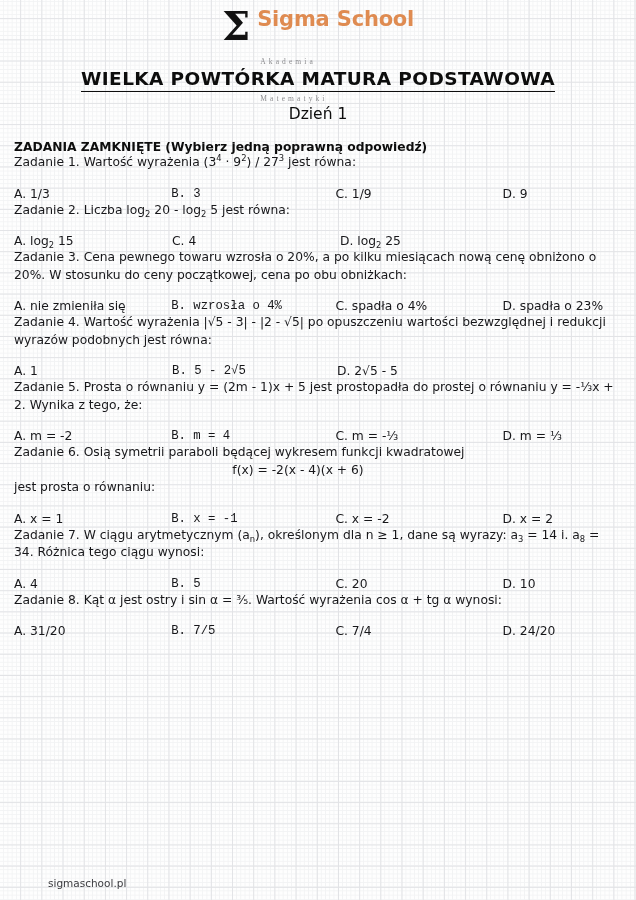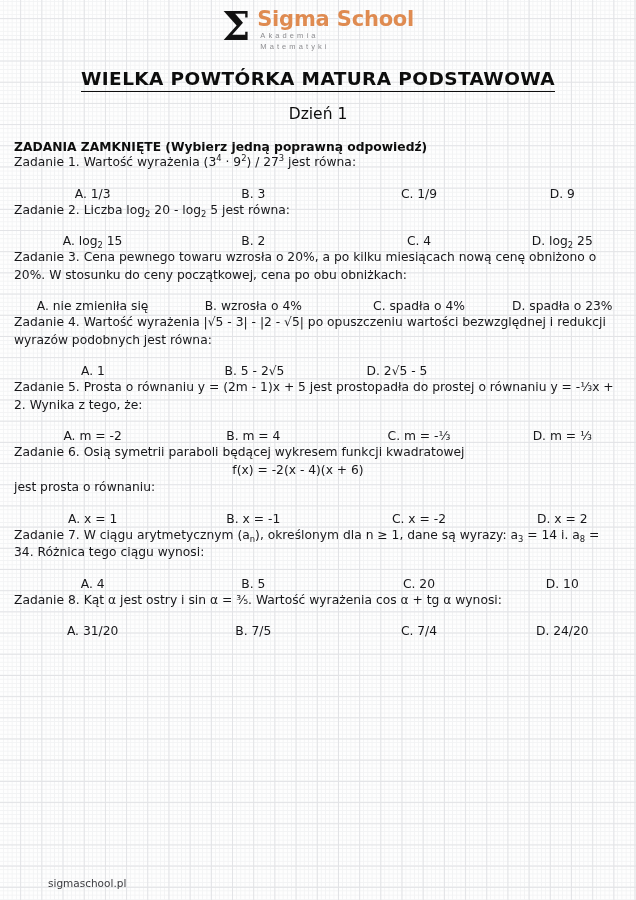--- a/index.html
+++ b/index.html
@@ -71,26 +71,27 @@
   }
   .logo-title {
     font-family: "DejaVu Sans", sans-serif;
     font-size: 21px;
     line-height: 22px;
     font-weight: 700;
     color: #df8b51;
     letter-spacing: -0.2px;
   }
   .logo-sub1, .logo-sub2 {
-    font-family: Liberation Sans, sans-serif;
+    font-family: Liberation Serif, serif;
     font-size: 7.5px;
     line-height: 11px;
     color: #8d8d90;
     letter-spacing: 3.1px;
     text-indent: 3.1px;
+    margin-top: 26px;
   }
 
   
   .doc-title {
     text-align: center;
     font-family: "DejaVu Sans", sans-serif;
     font-size: 18.5px;
     line-height: 22px;
     color: #0d0d0d;
     letter-spacing: 0.4px;
@@ -140,27 +141,26 @@
     line-height: 17.5px;
     color: #17171a;
   }
   .answers {
     display: flex;
     margin-top: 14px;
     font-family: "DejaVu Sans", sans-serif;
     font-size: 12.3px;
     line-height: 16px;
     color: #17171a;
-    text-align: center;
   }
   .ans {
     box-sizing: border-box;
   }
   .ans-a { width: 158px; }
-  .ans-b { width: 165px; }
+  .ans-b { width: 165px; font-family: Liberation Mono, monospace; }
   .ans-c { width: 168px; }
   .ans-d { width: 120px; }
 
   sup { font-size: 0.68em; vertical-align: super; line-height: 0; }
   sub { font-size: 0.68em; vertical-align: sub; line-height: 0; }
 
   
   .footer {
     position: absolute;
     left: 48px;
@@ -202,21 +202,20 @@
         <div class="ans ans-b">B. 3</div>
         <div class="ans ans-c">C. 1/9</div>
         <div class="ans ans-d">D. 9</div>
       </div>
     </div>
 
     <div class="question-block">
       <div class="q-text"><span>Zadanie 2. Liczba log</span><sub>2</sub><span> 20 - log</span><sub>2</sub><span> 5 jest równa:</span></div>
       <div class="answers">
         <div class="ans ans-a"><span>A. log</span><sub>2</sub><span> 15</span></div>
-        <div class="ans ans-b">B. 2</div>
         <div class="ans ans-c">C. 4</div>
         <div class="ans ans-d"><span>D. log</span><sub>2</sub><span> 25</span></div>
       </div>
     </div>
 
     <div class="question-block">
       <div class="q-text">Zadanie 3. Cena pewnego towaru wzrosła o 20%, a po kilku miesiącach nową cenę obniżono o 20%. W stosunku do ceny początkowej, cena po obu obniżkach:</div>
       <div class="answers">
         <div class="ans ans-a">A. nie zmieniła się</div>
         <div class="ans ans-b">B. wzrosła o 4%</div>

